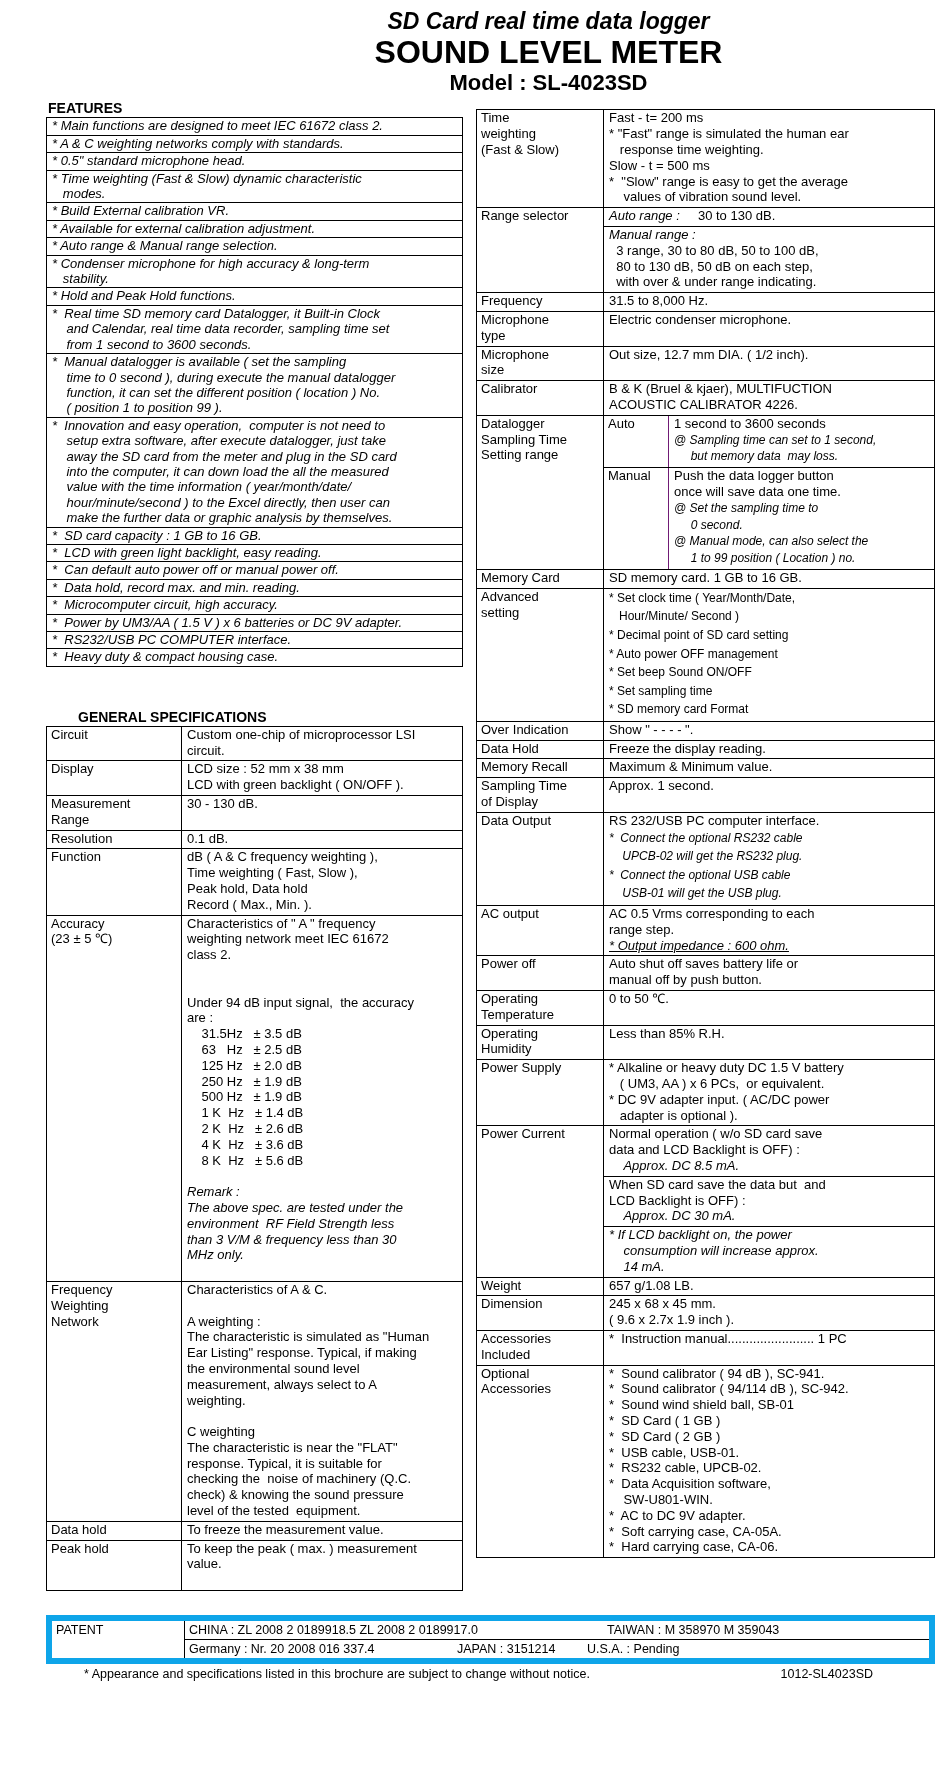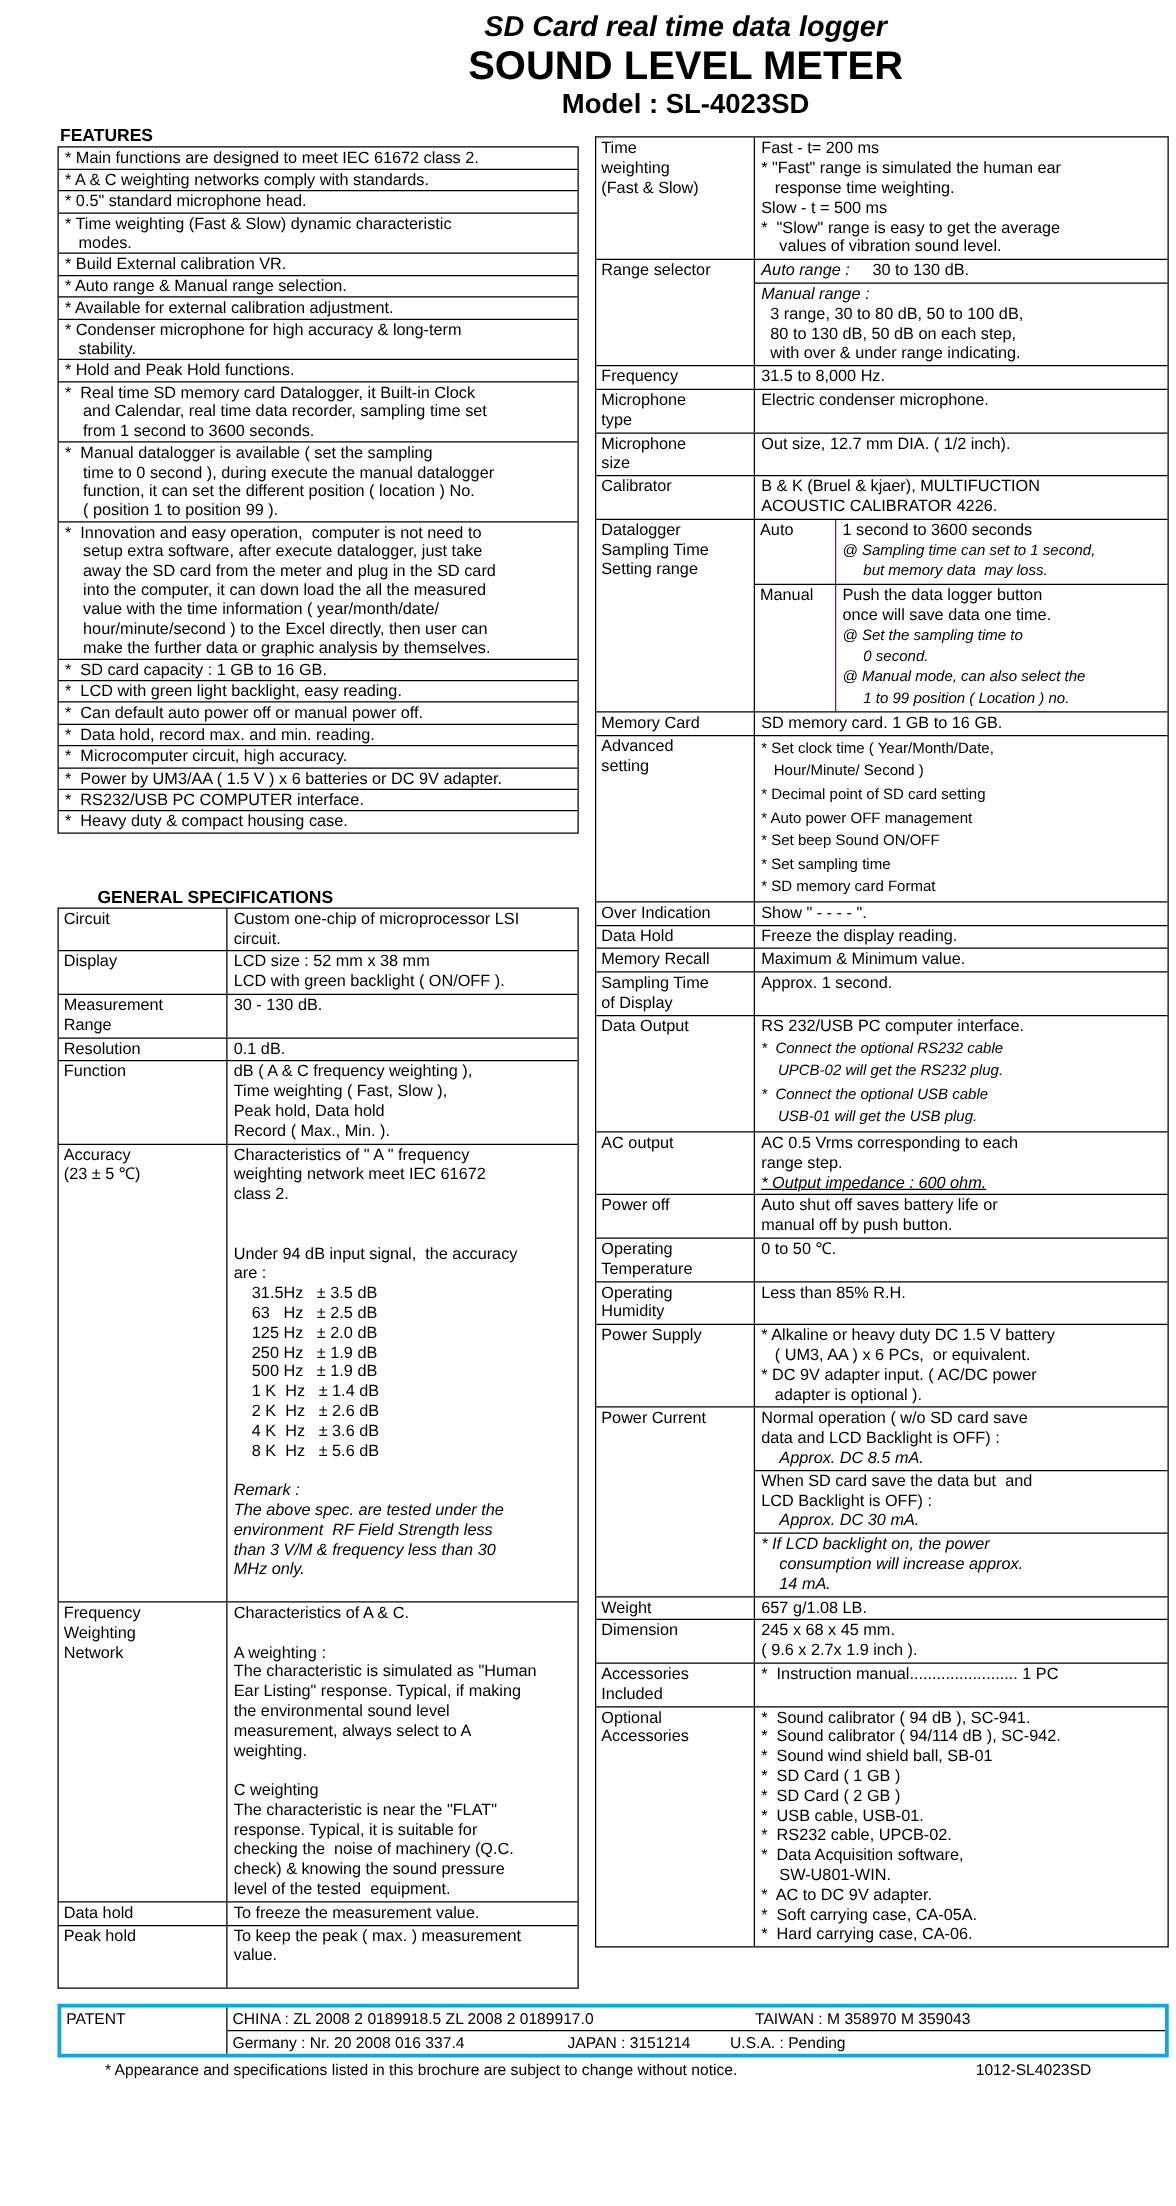--- a/index.html
+++ b/index.html
@@ -11,42 +11,42 @@
   .title{font-size:32px;font-weight:bold;line-height:1.15;}
   .model{font-size:22px;font-weight:bold;line-height:1.1;}
   
   .cols{display:flex;gap:13px;margin-top:4px;align-items:flex-start;}
   .col-left{width:417px;flex:none;}
   .col-right{width:459px;flex:none;margin-top:10px;}
   .sec-h{font-weight:bold;font-size:14px;margin:1px 0 1px 2px;}
   .sec-h.gs{margin-top:42px;margin-left:32px;}
   
   .feat-table{border:1px solid #000;}
-  .feat{border-bottom:1px solid #000;padding:0 3px 1px 5px;font-size:13px;line-height:15.4px;white-space:pre-wrap;}
+  .feat{border-bottom:1px solid #000;padding:0 3px 1px 5px;font-size:13px;line-height:15.4px;white-space:pre-wrap;font-style:italic;}
   .feat:last-child{border-bottom:none;}
   
   .spec-table{border:1px solid #000;}
   .trow{display:flex;border-bottom:1px solid #000;}
   .trow:last-child{border-bottom:none;}
   .tlabel{width:128px;flex:none;border-right:1px solid #000;padding:0 2px 2px 4px;font-size:13px;line-height:15.8px;white-space:pre-wrap;}
   .rt .tlabel{width:120px;}
   .tvalue{flex:1;display:flex;flex-direction:column;min-width:0;}
   .vblock{padding:0 2px 2px 5px;font-size:13px;line-height:15.8px;white-space:pre-wrap;border-bottom:1px solid #000;flex:1;}
   .vblock:last-child{border-bottom:none;}
   .vblock.haskey{display:flex;padding:0;}
   .vkey{width:58px;flex:none;border-right:1px solid #701a75;padding:0 2px 0 4px;font-size:13px;line-height:15.8px;}
   .vsegs{flex:1;padding:0 2px 2px 5px;min-width:0;}
   .seg{white-space:pre-wrap;}
   .i{font-style:italic;}
   .iu{font-style:italic;text-decoration:underline;}
   .sm{font-size:12px;}
   .smi{font-size:12px;font-style:italic;}
   .gap{line-height:1.55;}
   
-  .patent{display:flex;border:3px solid #0ea5e9;margin-top:12px;font-size:12.5px;}
+  .patent{display:flex;border:6px solid #0ea5e9;margin-top:24px;font-size:12.5px;}
   .p-label{width:124px;flex:none;border-right:1px solid #000;padding:2px 4px;}
   .p-vals{flex:1;}
   .p-row{display:flex;border-bottom:1px solid #000;padding:2px 4px;}
   .p-row2{display:flex;padding:2px 4px;}
   .p-a{width:418px;flex:none;}
   .p-b{width:268px;flex:none;}
   .p-c{width:130px;flex:none;}
   
   .footer{display:flex;justify-content:space-between;font-size:12.5px;padding:3px 62px 0 2px;margin-left:36px;}
 </style>
@@ -64,22 +64,22 @@
   <div class="cols">
     <div class="col-left">
       <div class="sec-h">FEATURES</div>
       <div id="features-list" class="feat-table">
           <div class="feat">* Main functions are designed to meet IEC 61672 class 2.</div>
           <div class="feat">* A &amp; C weighting networks comply with standards.</div>
           <div class="feat">* 0.5" standard microphone head.</div>
           <div class="feat">* Time weighting (Fast &amp; Slow) dynamic characteristic
    modes.</div>
           <div class="feat">* Build External calibration VR.</div>
+          <div class="feat">* Available for external calibration adjustment.</div>
           <div class="feat">* Auto range &amp; Manual range selection.</div>
-          <div class="feat">* Available for external calibration adjustment.</div>
           <div class="feat">* Condenser microphone for high accuracy &amp; long-term
    stability.</div>
           <div class="feat">* Hold and Peak Hold functions.</div>
           <div class="feat">*  Real time SD memory card Datalogger, it Built-in Clock
     and Calendar, real time data recorder, sampling time set
     from 1 second to 3600 seconds.</div>
           <div class="feat">*  Manual datalogger is available ( set the sampling
     time to 0 second ), during execute the manual datalogger
     function, it can set the different position ( location ) No.
     ( position 1 to position 99 ).</div>

